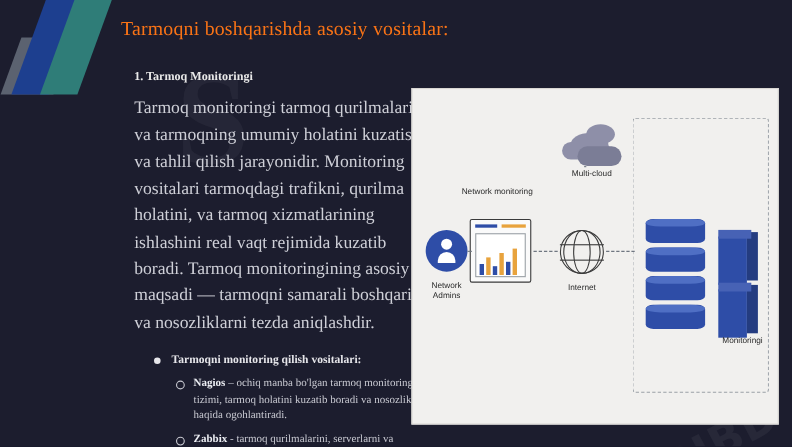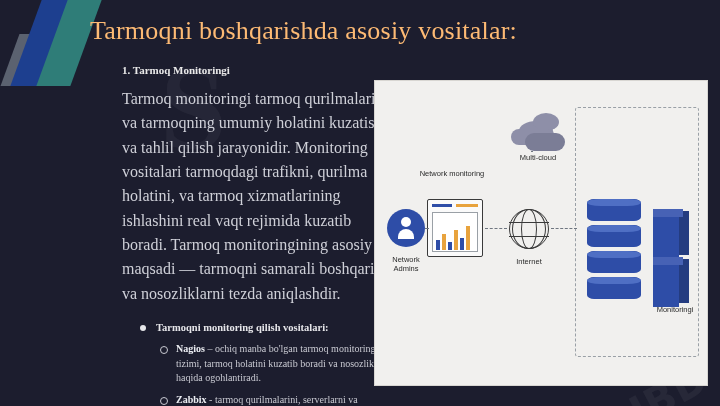--- a/index.html
+++ b/index.html
@@ -56,23 +56,23 @@
   .wm-text {
     right: 4px; bottom: 10px;
     font-size: 40px;
     letter-spacing: 1px;
     transform: rotate(-28deg);
     transform-origin: right bottom;
     color: rgba(255,255,255,0.05);
   }
   .title {
     position: absolute;
-    left: 90px; top: 16px;
-    font-size: 26px;
-    color: #fdba74;
+    left: 110px; top: 16px;
+    font-size: 18px;
+    color: #f97316;
     font-family: "Liberation Serif", serif;
     letter-spacing: 0.2px;
   }
   .content {
     position: absolute;
     left: 94px; top: 64px;
     width: 268px;
     margin-left: 28px;
   }
   .h2 {

